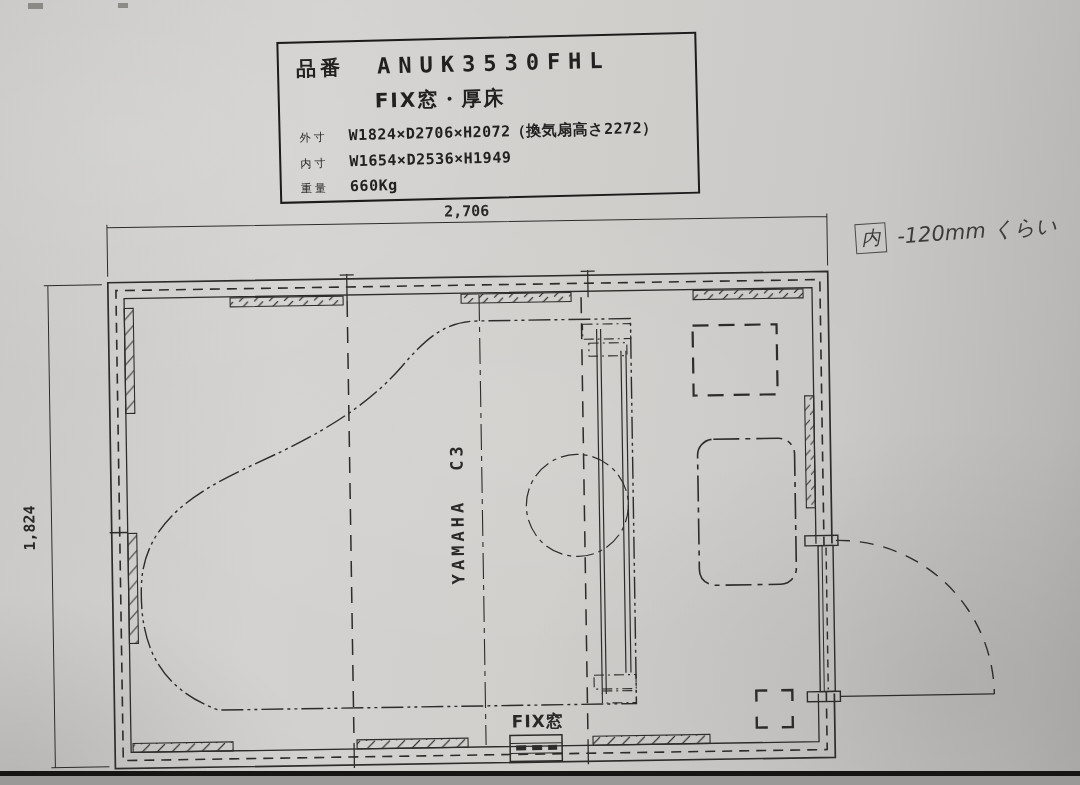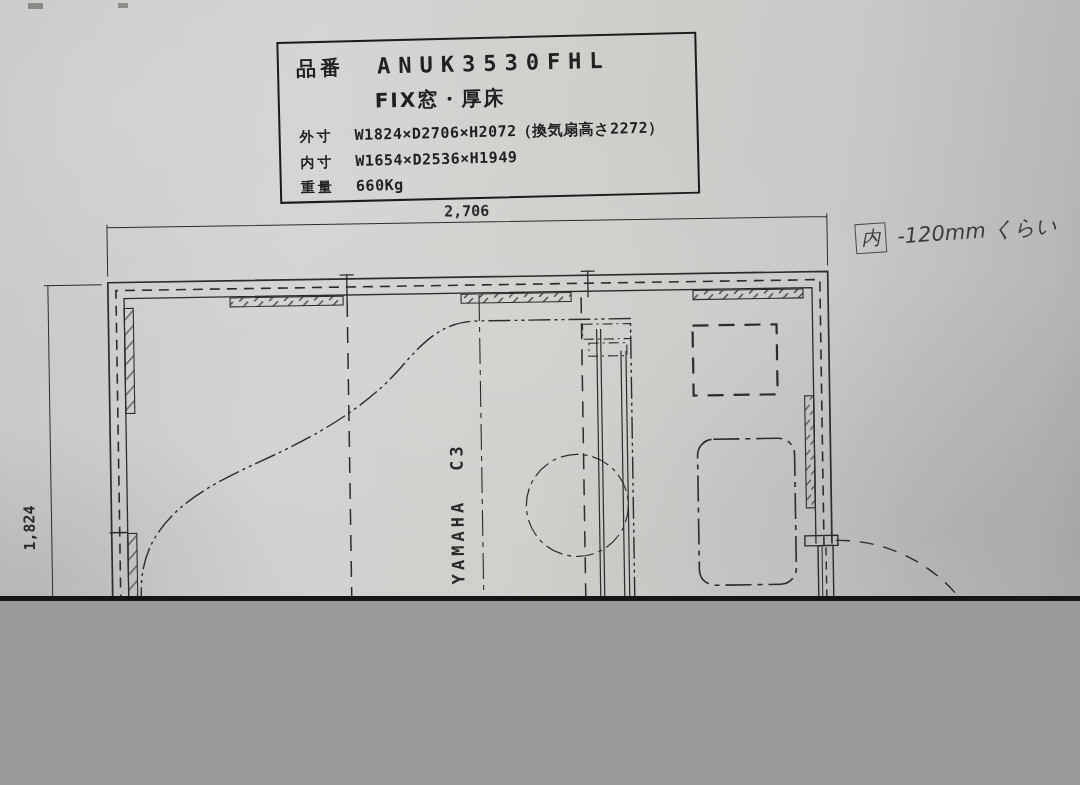--- a/index.html
+++ b/index.html
@@ -1,37 +1,37 @@
 <!DOCTYPE html>
 <html><head>
 <meta charset="utf-8">
 <style>
   html,body { margin:0; padding:0; background:#9a9998; }
   .photo {
-    position:relative; width:1080px; height:601px; overflow:hidden;
+    position:relative; width:1080px; height:776px; overflow:hidden;
     background:
       radial-gradient(760px 420px at 12% 18%, rgba(255,255,255,0.12), transparent 60%),
       radial-gradient(680px 380px at 46% 55%, rgba(255,255,255,0.07), transparent 65%),
       radial-gradient(700px 420px at 88% 88%, rgba(0,0,0,0.07), transparent 62%),
       radial-gradient(420px 260px at 2% 100%, rgba(0,0,0,0.10), transparent 70%),
       linear-gradient(97deg, #c9c8c6 0%, #d3d2d0 28%, #d0cfcc 52%, #c9c8c6 76%, #b9b8b6 94%, #b0afad 100%);
     font-family:"DejaVu Sans", sans-serif;
   }
   .tilt { position:absolute; inset:0; transform:rotate(-0.9deg); transform-origin:540px 420px; }
 
   
   .title-block {
     position:absolute; left:283px; top:36px; width:416px; height:158px;
     border:2.5px solid #1d1c1b; transform:rotate(-0.5deg); color:#222120;
   }
   .tb-row { position:absolute; left:0; white-space:nowrap; }
   .tb-label-lg { font-size:20px; font-weight:bold; letter-spacing:4px; }
   .tb-partno { font-family:"DejaVu Sans Mono", monospace; font-size:22px; font-weight:bold; letter-spacing:8px; }
   .tb-sub { font-size:20px; font-weight:bold; letter-spacing:2px; }
-  .tb-label-s { font-size:14px; font-weight:bold; letter-spacing:3px; }
+  .tb-label-s { font-size:11px; font-weight:normal; letter-spacing:3px; }
   .tb-val { font-family:"DejaVu Sans Mono", monospace; font-size:15px; font-weight:bold; letter-spacing:0.5px; }
 
   
   svg.plan { position:absolute; left:0; top:0; }
   .ink { stroke:#2e2c2a; fill:none; }
   .cad-text { font-family:"DejaVu Sans Mono", monospace; fill:#2b2927; }
   .cad-text-jp { font-family:"DejaVu Sans", sans-serif; fill:#2b2927; }
 
   
   .hand-note {

